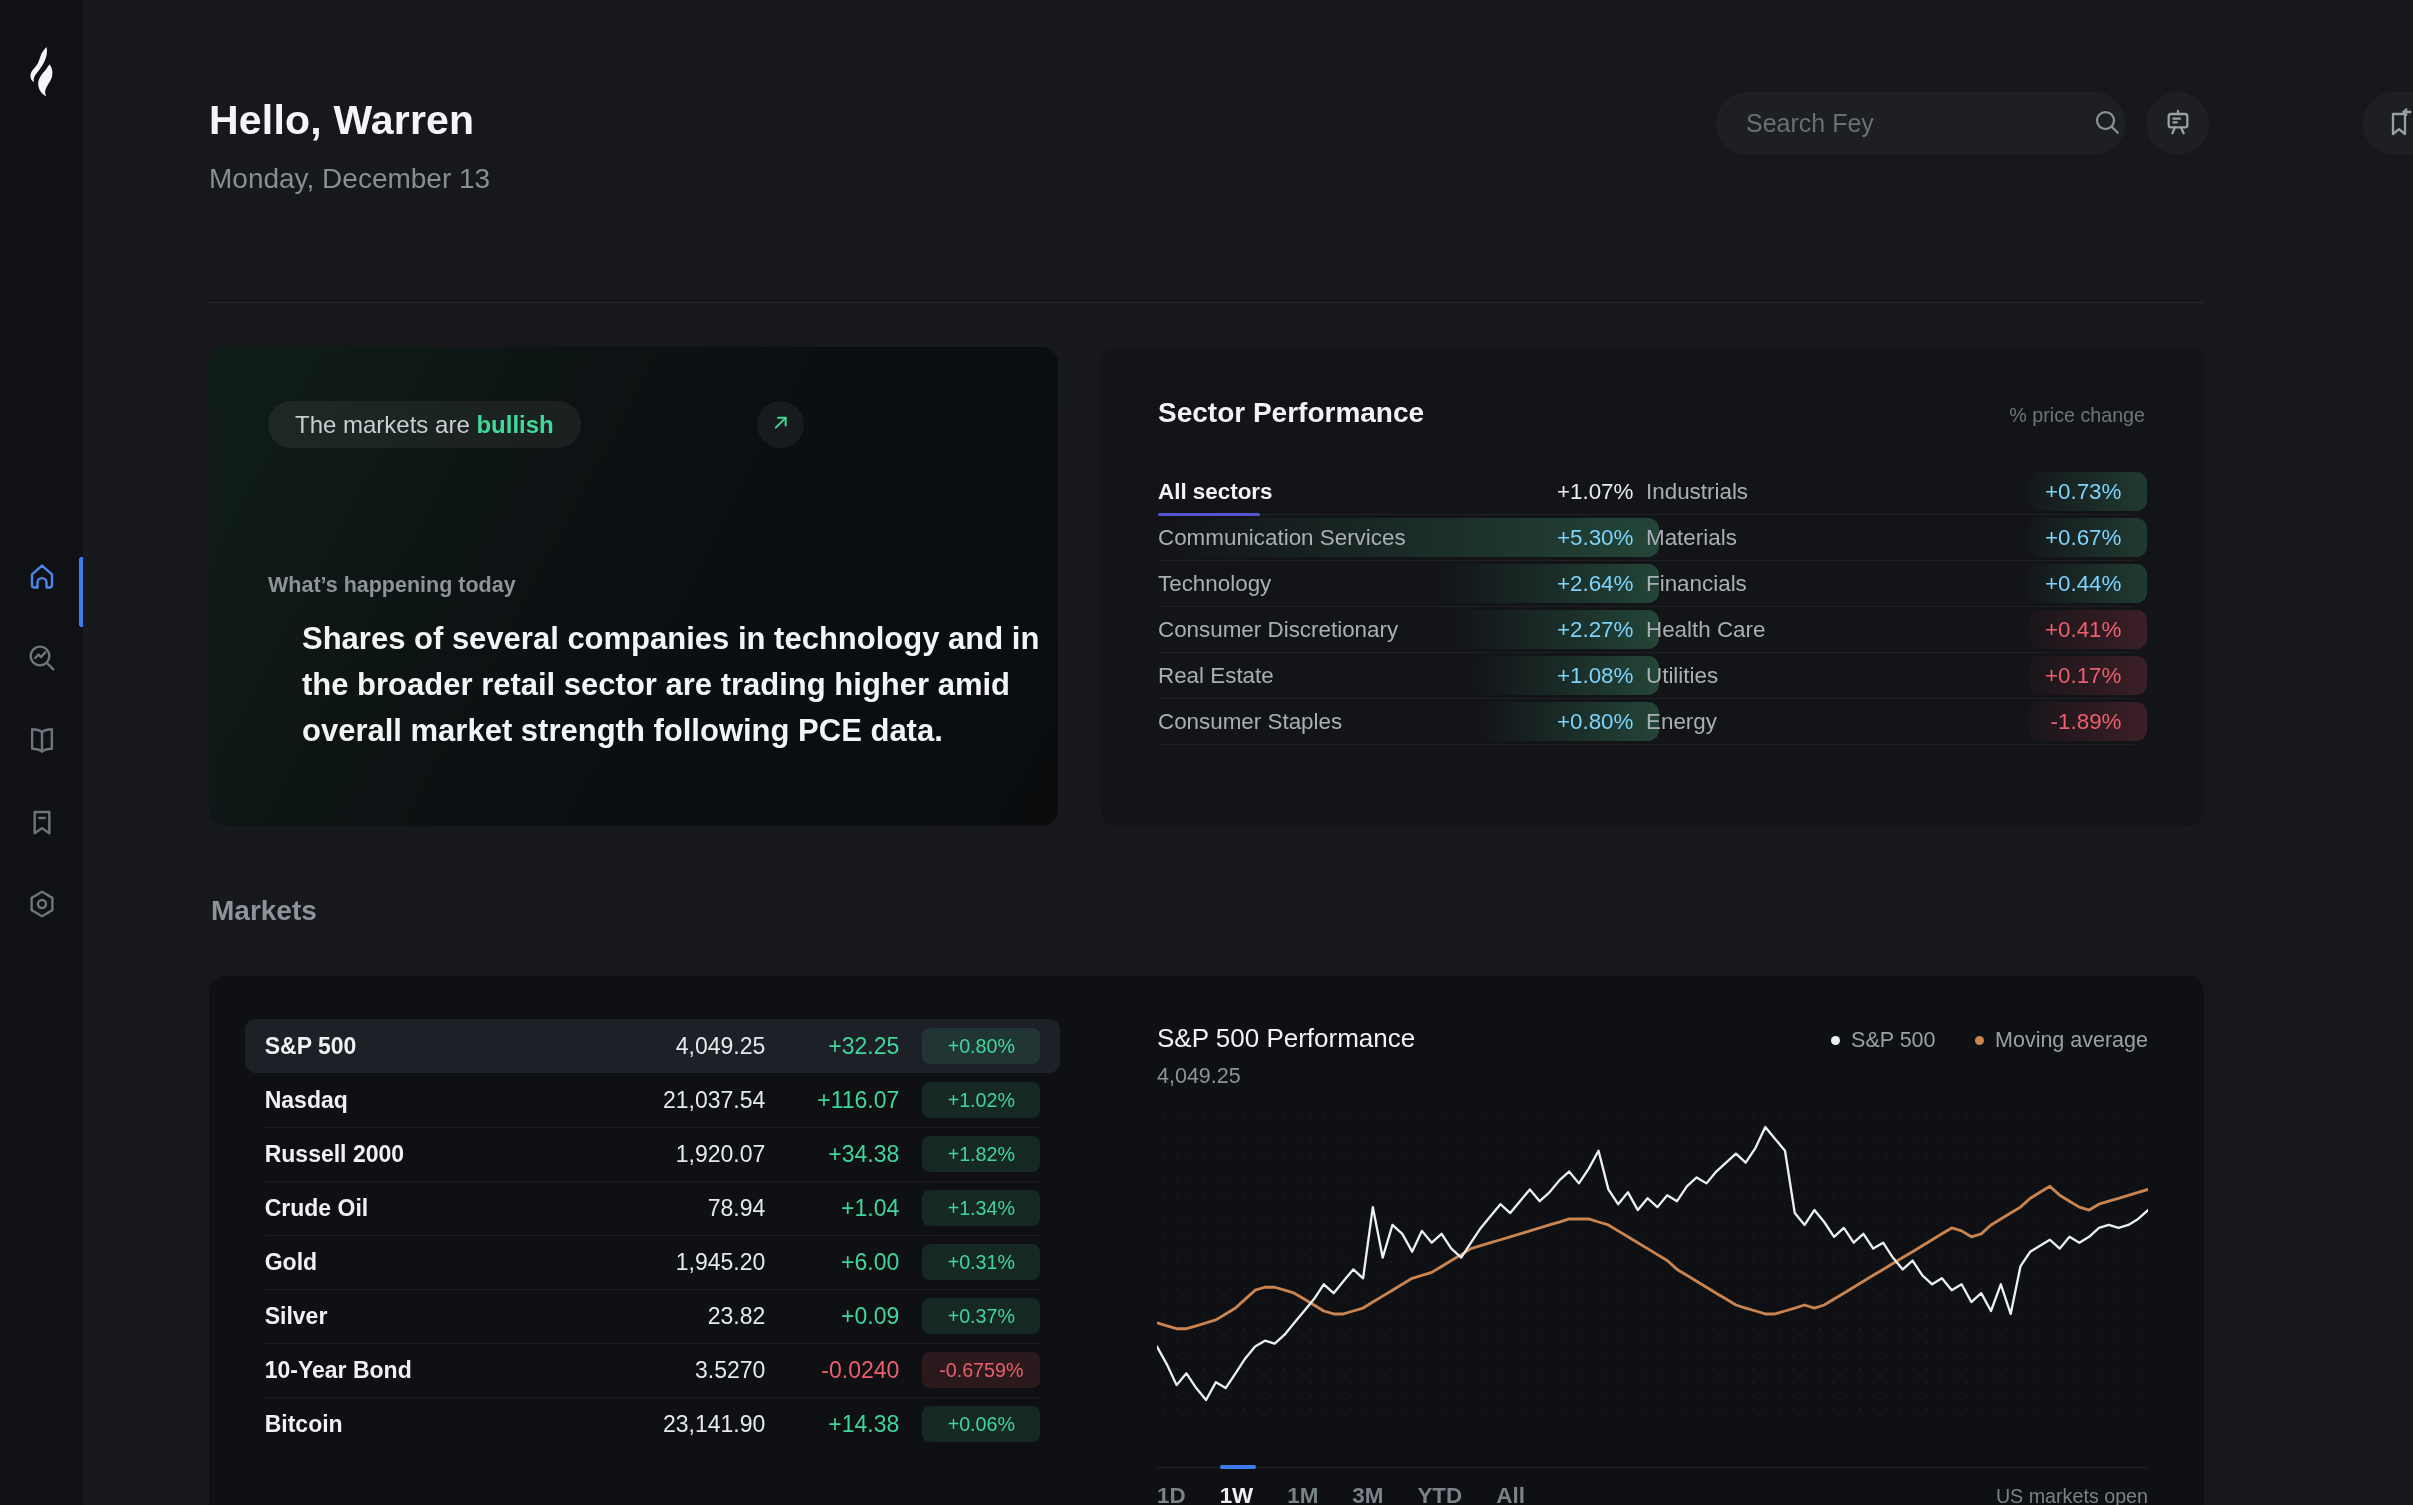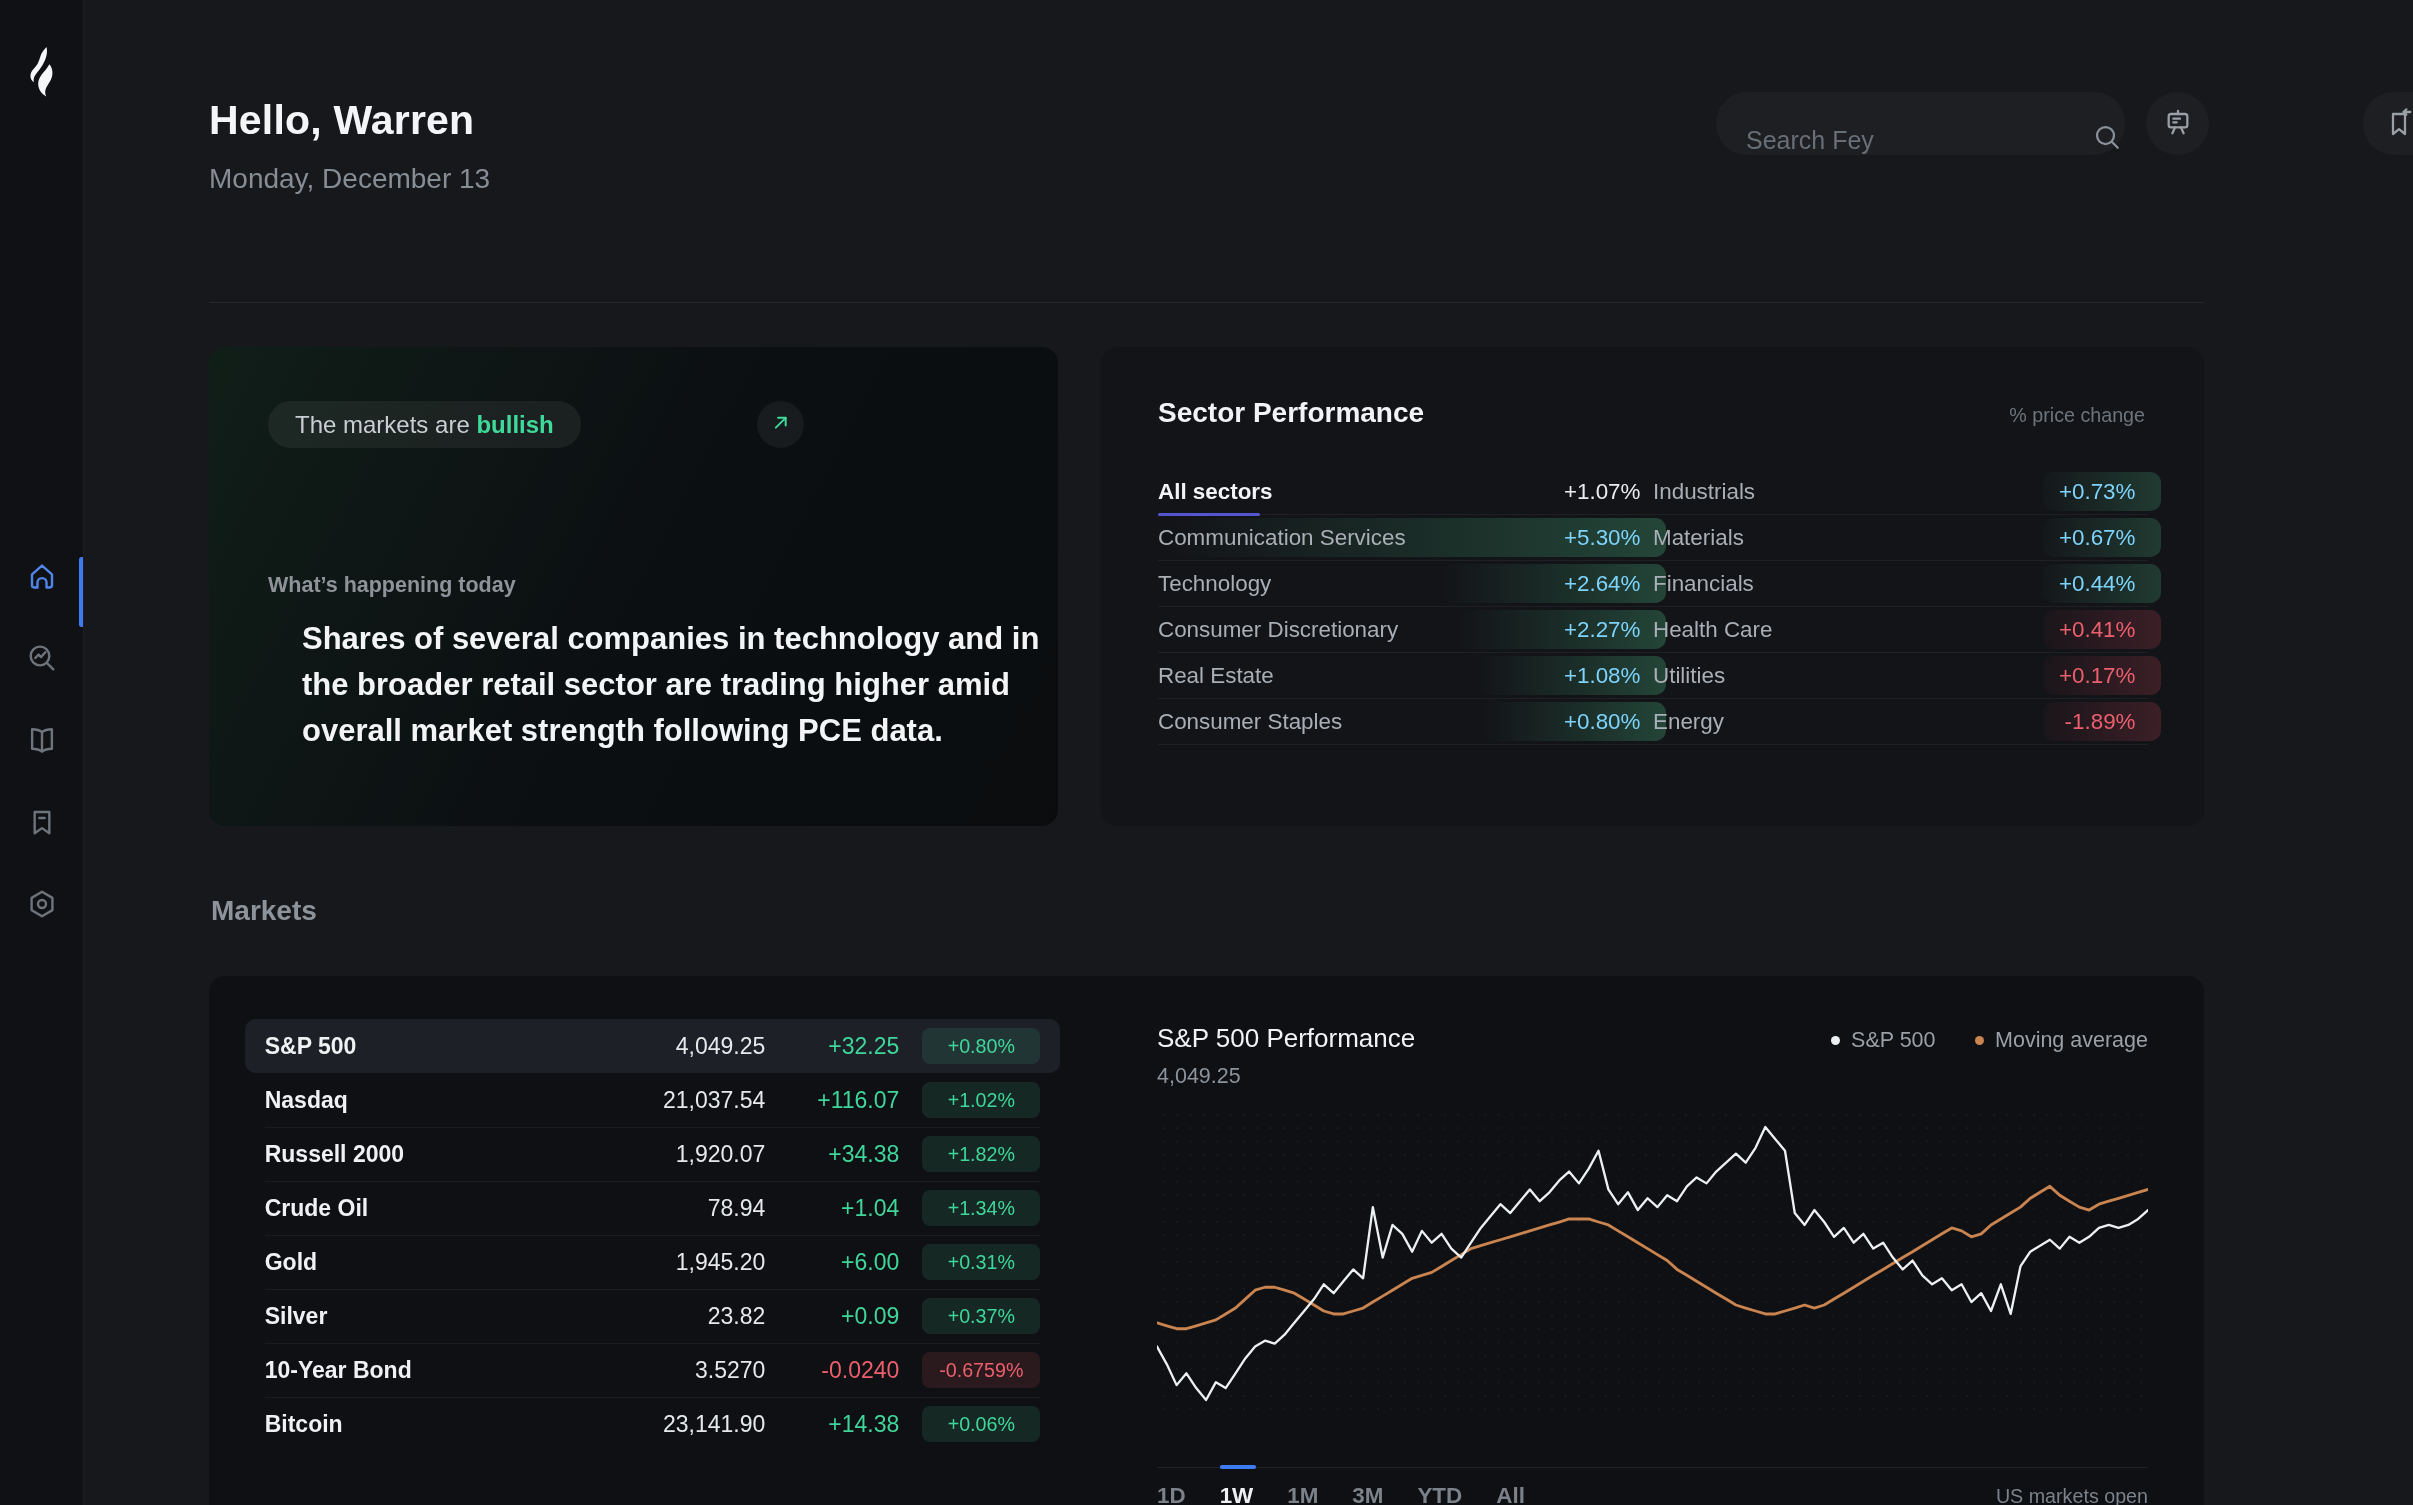--- a/index.html
+++ b/index.html
@@ -19,21 +19,21 @@
   .nav { position:absolute; left:0; top:560px; width:84px; display:flex; flex-direction:column; gap:50px; align-items:center; }
   .nav-item { width:32px; height:32px; color:#6d747b; position:relative; cursor:pointer; }
   .nav-item svg { width:32px; height:32px; }
   .nav-item.active { color:#4f86ea; }
   .active-bar { position:absolute; right:0px; top:557px; width:3.6px; height:70px; background:#3d7bf0; border-radius:2.7px 0 0 2.7px; }
   
   .greeting { position:absolute; left:209px; top:97px; font-size:41px; font-weight:bold; letter-spacing:0.2px; color:#f3f5f6; }
   .date { position:absolute; left:209px; top:163px; font-size:28px; color:#878d94; }
   .search {
     position:absolute; left:1716px; top:92px; width:409px; height:63px;
-    background:#1d1f23; border-radius:31px; display:flex; align-items:flex-end;
+    background:#1d1f23; border-radius:31px; display:flex; align-items:center;
     padding:0 27px 0 30px;
     gap:24px;
   }
   .search input {
     flex:1; background:transparent; border:none; outline:none;
     font-size:25px; color:#cdd2d6; font-family:"Liberation Sans", sans-serif;
   }
   .search input::placeholder { color:#696f76; }
   .search svg { width:30px; height:30px; color:#8b9198; }
   .round-btn {
@@ -62,21 +62,21 @@
     position:absolute; left:548px; top:54px; width:47px; height:47px; border-radius:50%;
     background:rgba(255,255,255,0.05); display:flex; align-items:center; justify-content:center; cursor:pointer;
   }
   .hero-arrow svg { width:21.5px; height:21.5px; color:#3fd99a; }
   .hero-eyebrow { position:absolute; left:59px; top:226px; font-size:21.5px; font-weight:bold; color:#8d9399; }
   .hero-headline { position:absolute; left:57px; top:269px; width:743px; font-size:31px; line-height:46px; font-weight:bold; color:#f2f4f6;margin-left:36px; }
   
   .sector-card { position:absolute; left:1101px; top:347px; width:1103px; height:479px; border-radius:16px; background:#131418; }
   .sector-title { position:absolute; left:57px; top:50px; font-size:28px; font-weight:bold; color:#f1f3f5; }
   .sector-unit { position:absolute; right:59px; top:57px; font-size:19.7px; color:#6e747b; }
-  .sector-cols { position:absolute; left:57px; top:122px; right:56px; display:flex; }
+  .sector-cols { position:absolute; left:57px; top:122px; right:70px; display:flex; }
   .sector-col { flex:1; }
   .srow {
     position:relative; height:46px; display:flex; align-items:center; justify-content:space-between;
     border-bottom:0.9px solid rgba(255,255,255,0.055); font-size:22.4px;
   }
   .srow .slabel { color:#a9afb5; position:relative; z-index:2; }
   .srow .svalue { position:relative; z-index:2; padding-right:12.5px; }
   .srow.green .svalue { color:#7dd3fc; }
   .srow.red .svalue { color:#ec5f6d; }
   .srow-bar {

